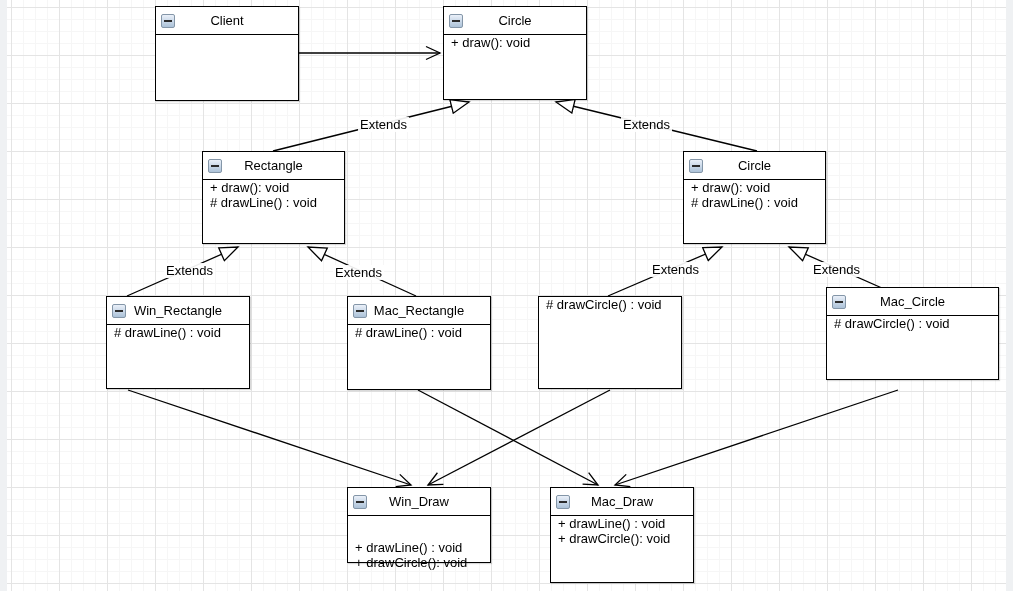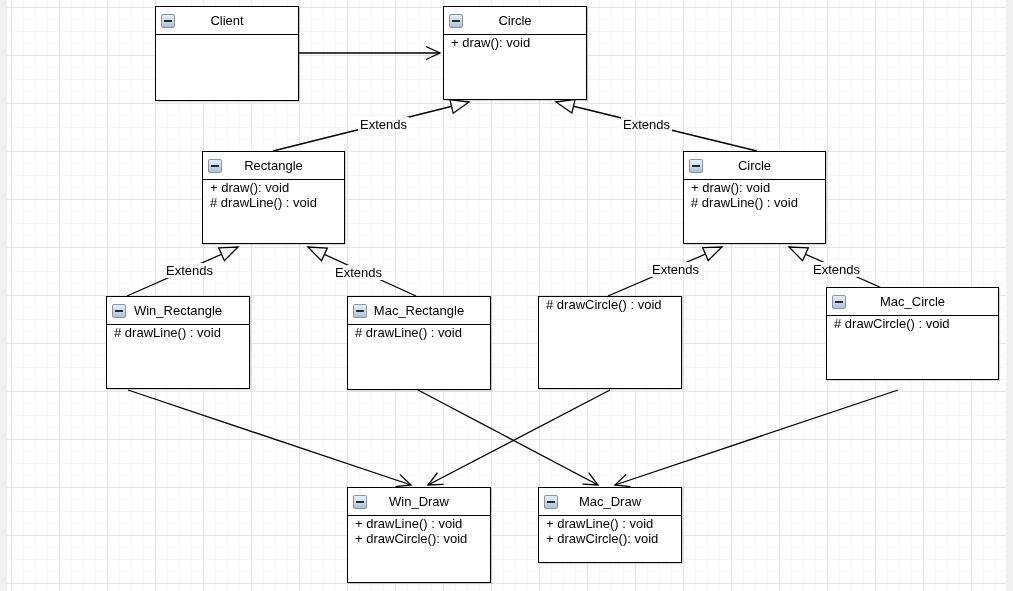--- a/index.html
+++ b/index.html
@@ -172,34 +172,34 @@
       <span class="collapse">
           <span class="bar"></span>
         </span>
       <span class="title">Mac_Circle</span>
     </div>
     <div class="b">
       <div class="member"># drawCircle() : void</div>
     </div>
   </div>
 
-  <div class="uml" style="left:347px;top:487px;width:144px;height:96px;">
+  <div class="uml" style="left:347px;top:487px;width:144px;height:76px;gap:24px;">
     <div class="t">
       <span class="collapse">
           <span class="bar"></span>
         </span>
       <span class="title">Win_Draw</span>
     </div>
     <div class="b">
       <div class="member">+ drawLine() : void</div>
       <div class="member">+ drawCircle(): void</div>
     </div>
   </div>
 
-  <div class="uml" style="left:538px;top:487px;width:144px;height:76px;">
+  <div class="uml" style="left:550px;top:487px;width:144px;height:96px;">
     <div class="t">
       <span class="collapse">
           <span class="bar"></span>
         </span>
       <span class="title">Mac_Draw</span>
     </div>
     <div class="b">
       <div class="member">+ drawLine() : void</div>
       <div class="member">+ drawCircle(): void</div>
     </div>

